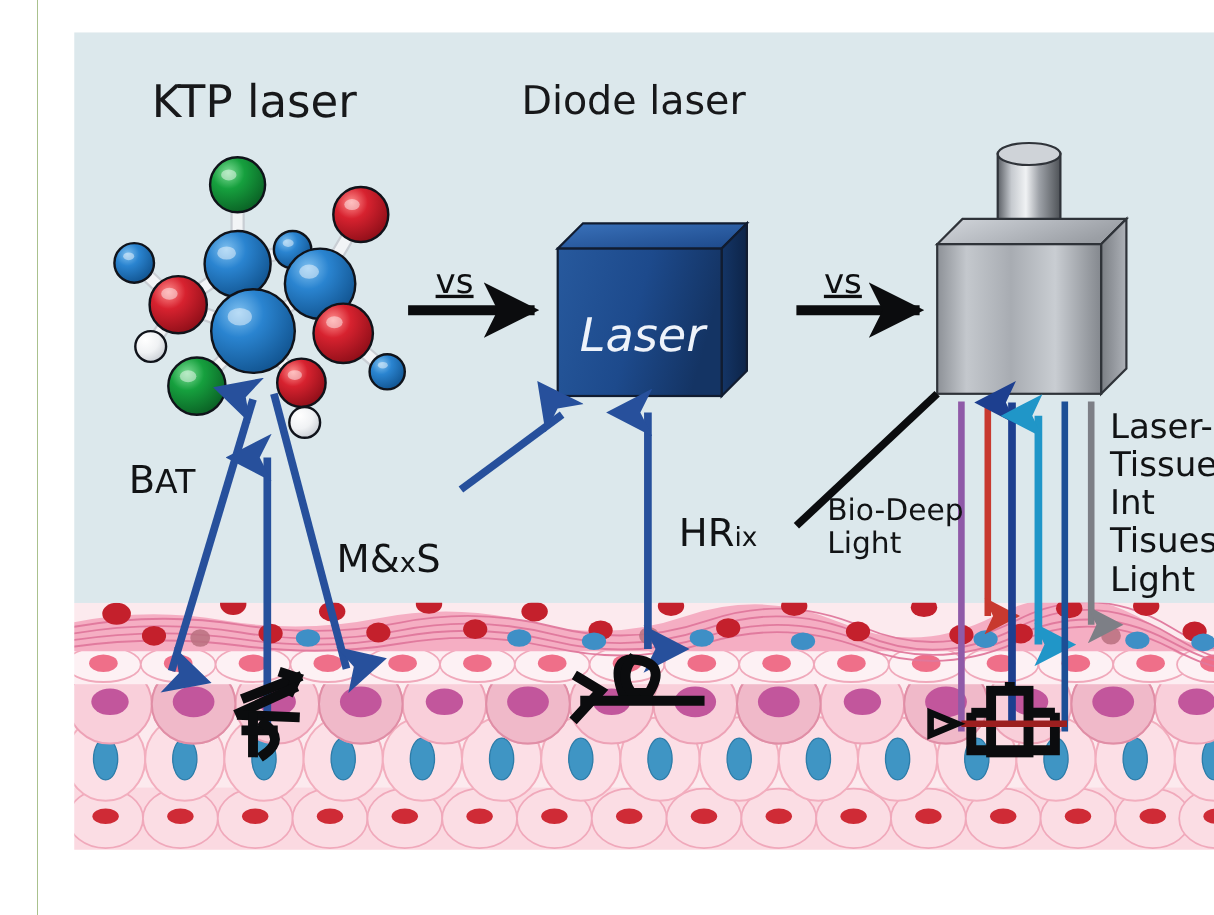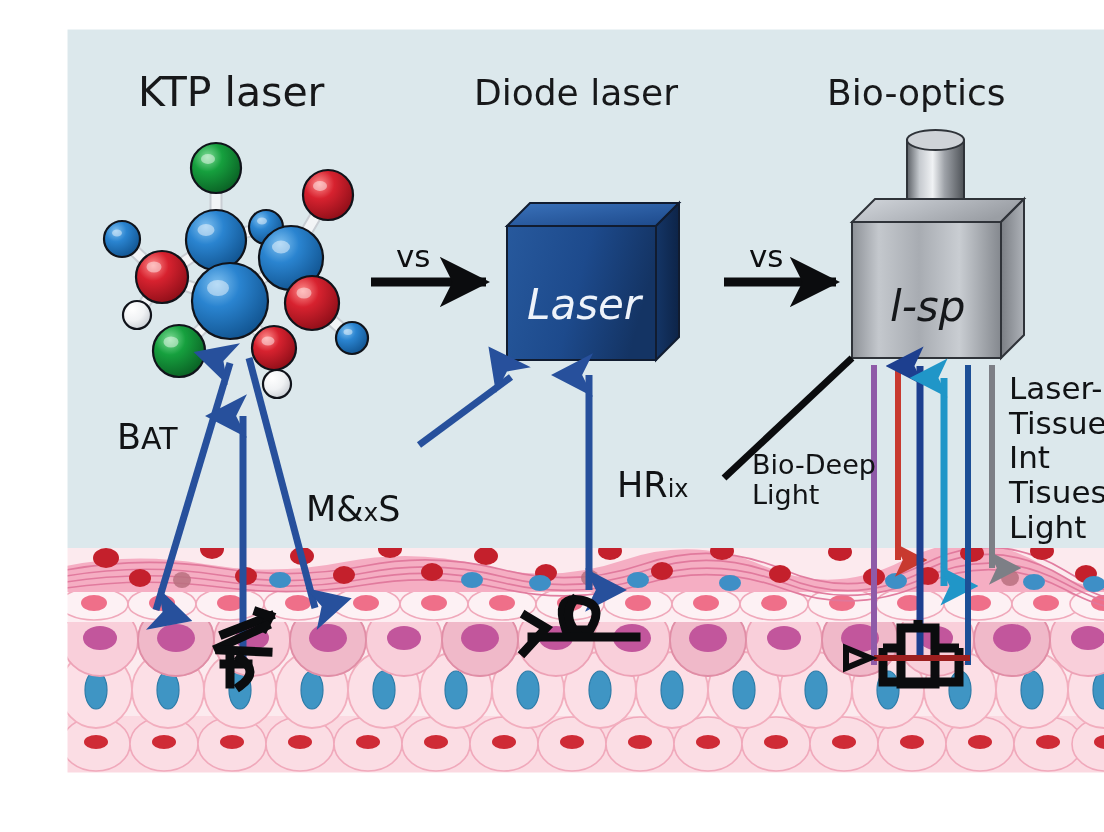--- a/index.html
+++ b/index.html
@@ -68,20 +68,21 @@
   #lsp-word {
     left: 856px; top: 282px;
     font-size: 42px; color: #15171a;
   }
   .vstxt {
     position: absolute;
     font-family: "DejaVu Sans", sans-serif;
     font-size: 31px;
     color: #0d0e10;
     white-space: pre;
+    text-decoration: underline;
   }
   #vs1 { left: 362px; top: 238px; }
   #vs2 { left: 715px; top: 238px; }
 </style>
 </head>
 <body>
 
 <div id="stage">
 
   <svg id="svgroot" viewBox="0 0 1104 832">
@@ -541,27 +542,25 @@
       <path d="M812 648 L836 658 L812 668 Z" fill="none" stroke="#0b0c0e" stroke-width="6"></path>
     </g>
 
     <rect x="32" y="28" width="1040" height="746" fill="none" stroke="#ffffff" stroke-width="3"></rect>
   </svg>
 
   <div class="ttl" id="t-ktp">KTP laser</div>
 
   <div class="ttl" id="t-diode"><span>Diode laser</span><br></div>
 
-  <div class="ttl" id="t-bio">Bio-optics</div>
 
   <div class="vstxt" id="vs1">vs</div>
   <div class="vstxt" id="vs2">vs</div>
 
   <div class="boxtxt" id="laser-word">Laser</div>
-  <div class="boxtxt" id="lsp-word">l-sp</div>
 
   <div class="lbl" id="l-bat"><span>B</span><span class="sc">AT</span></div>
 
   <div class="lbl" id="l-mxs"><span>M&amp;</span><span class="sc">x</span><span>S</span></div>
 
   <div class="lbl" id="l-hrix"><span>HR</span><span class="sc">ix</span></div>
 
   <div class="lbl" id="l-biodeep"><span>Bio-Deep</span><br><span>Light</span></div>
 
   <div class="lbl" id="l-lti"><span>Laser-</span><br><span>Tissue</span><br><span>Int</span><br><span>Tisues</span><br><span>Light</span></div>

